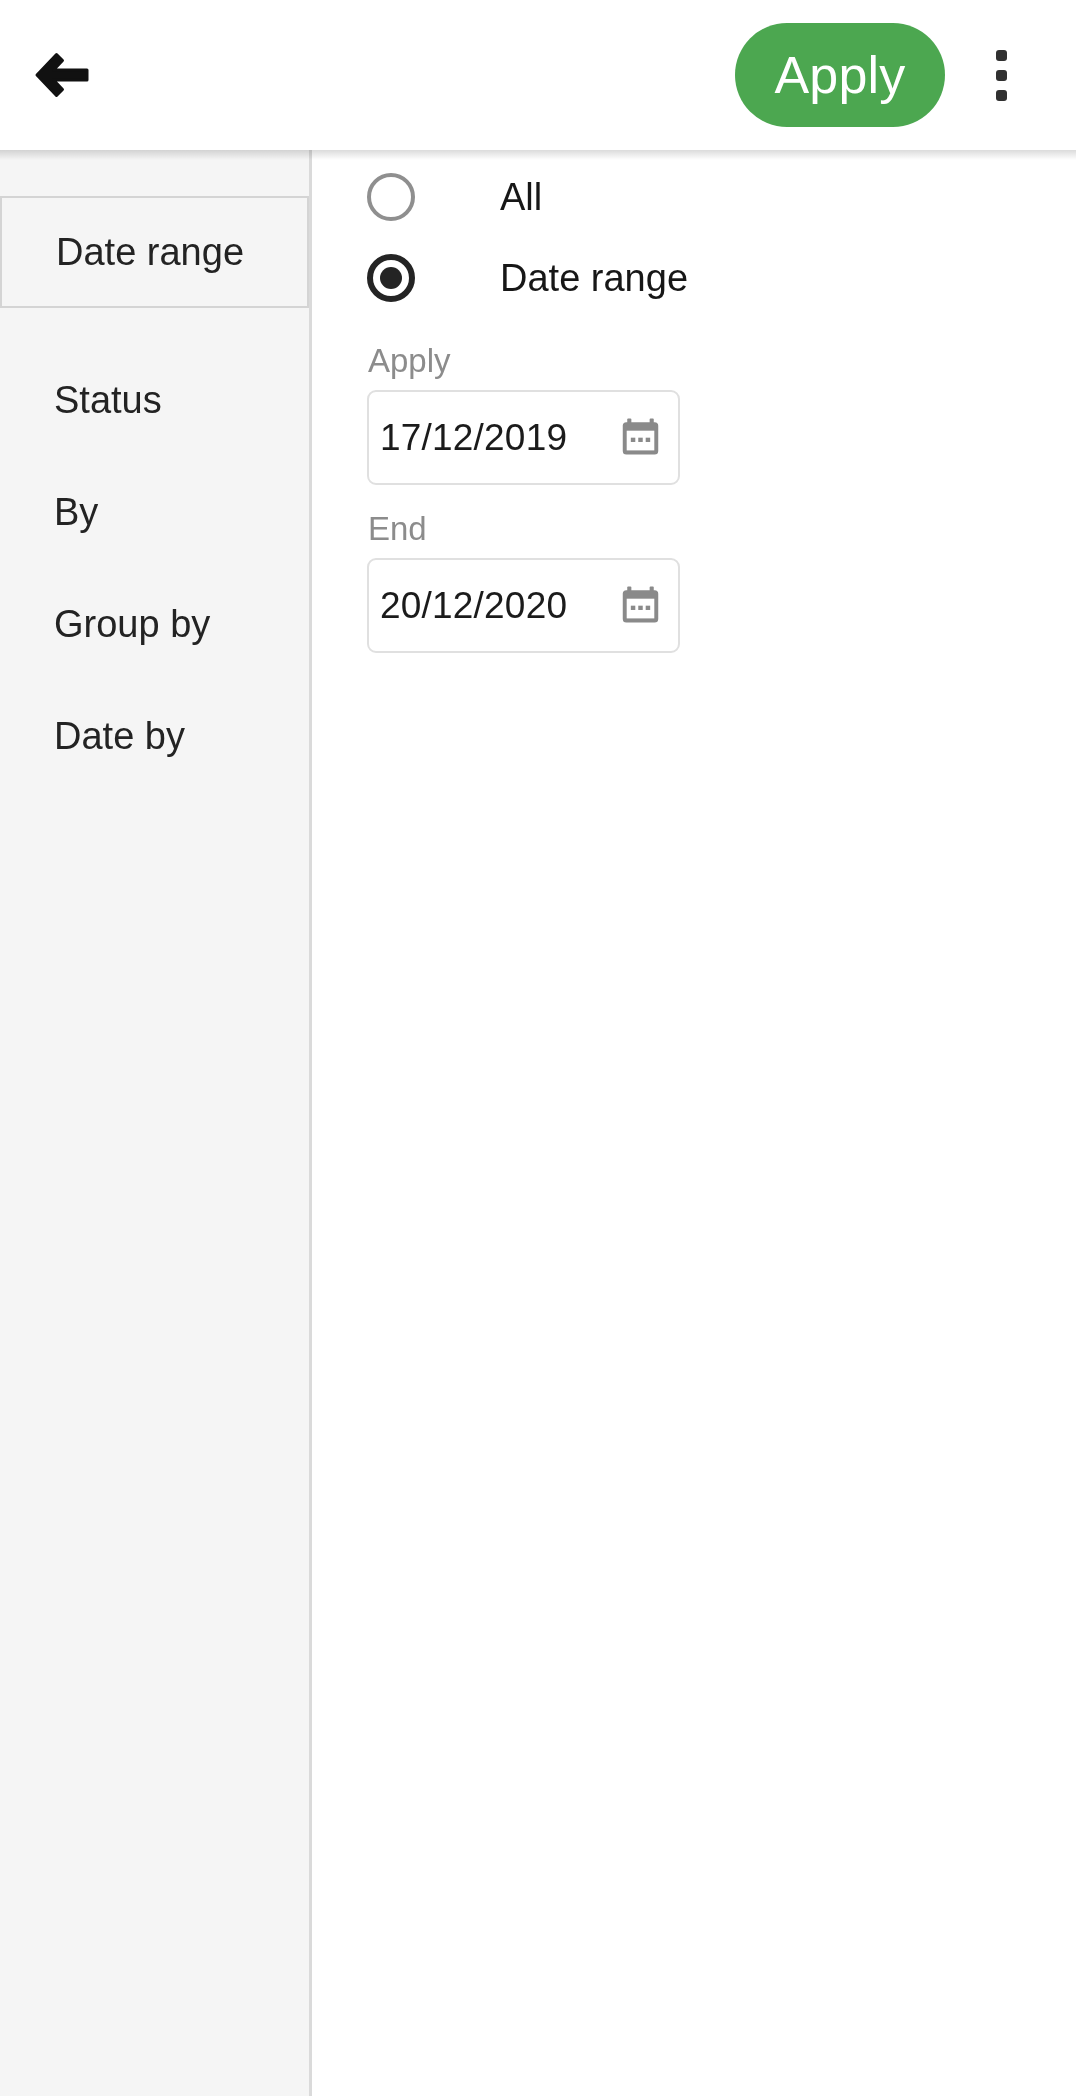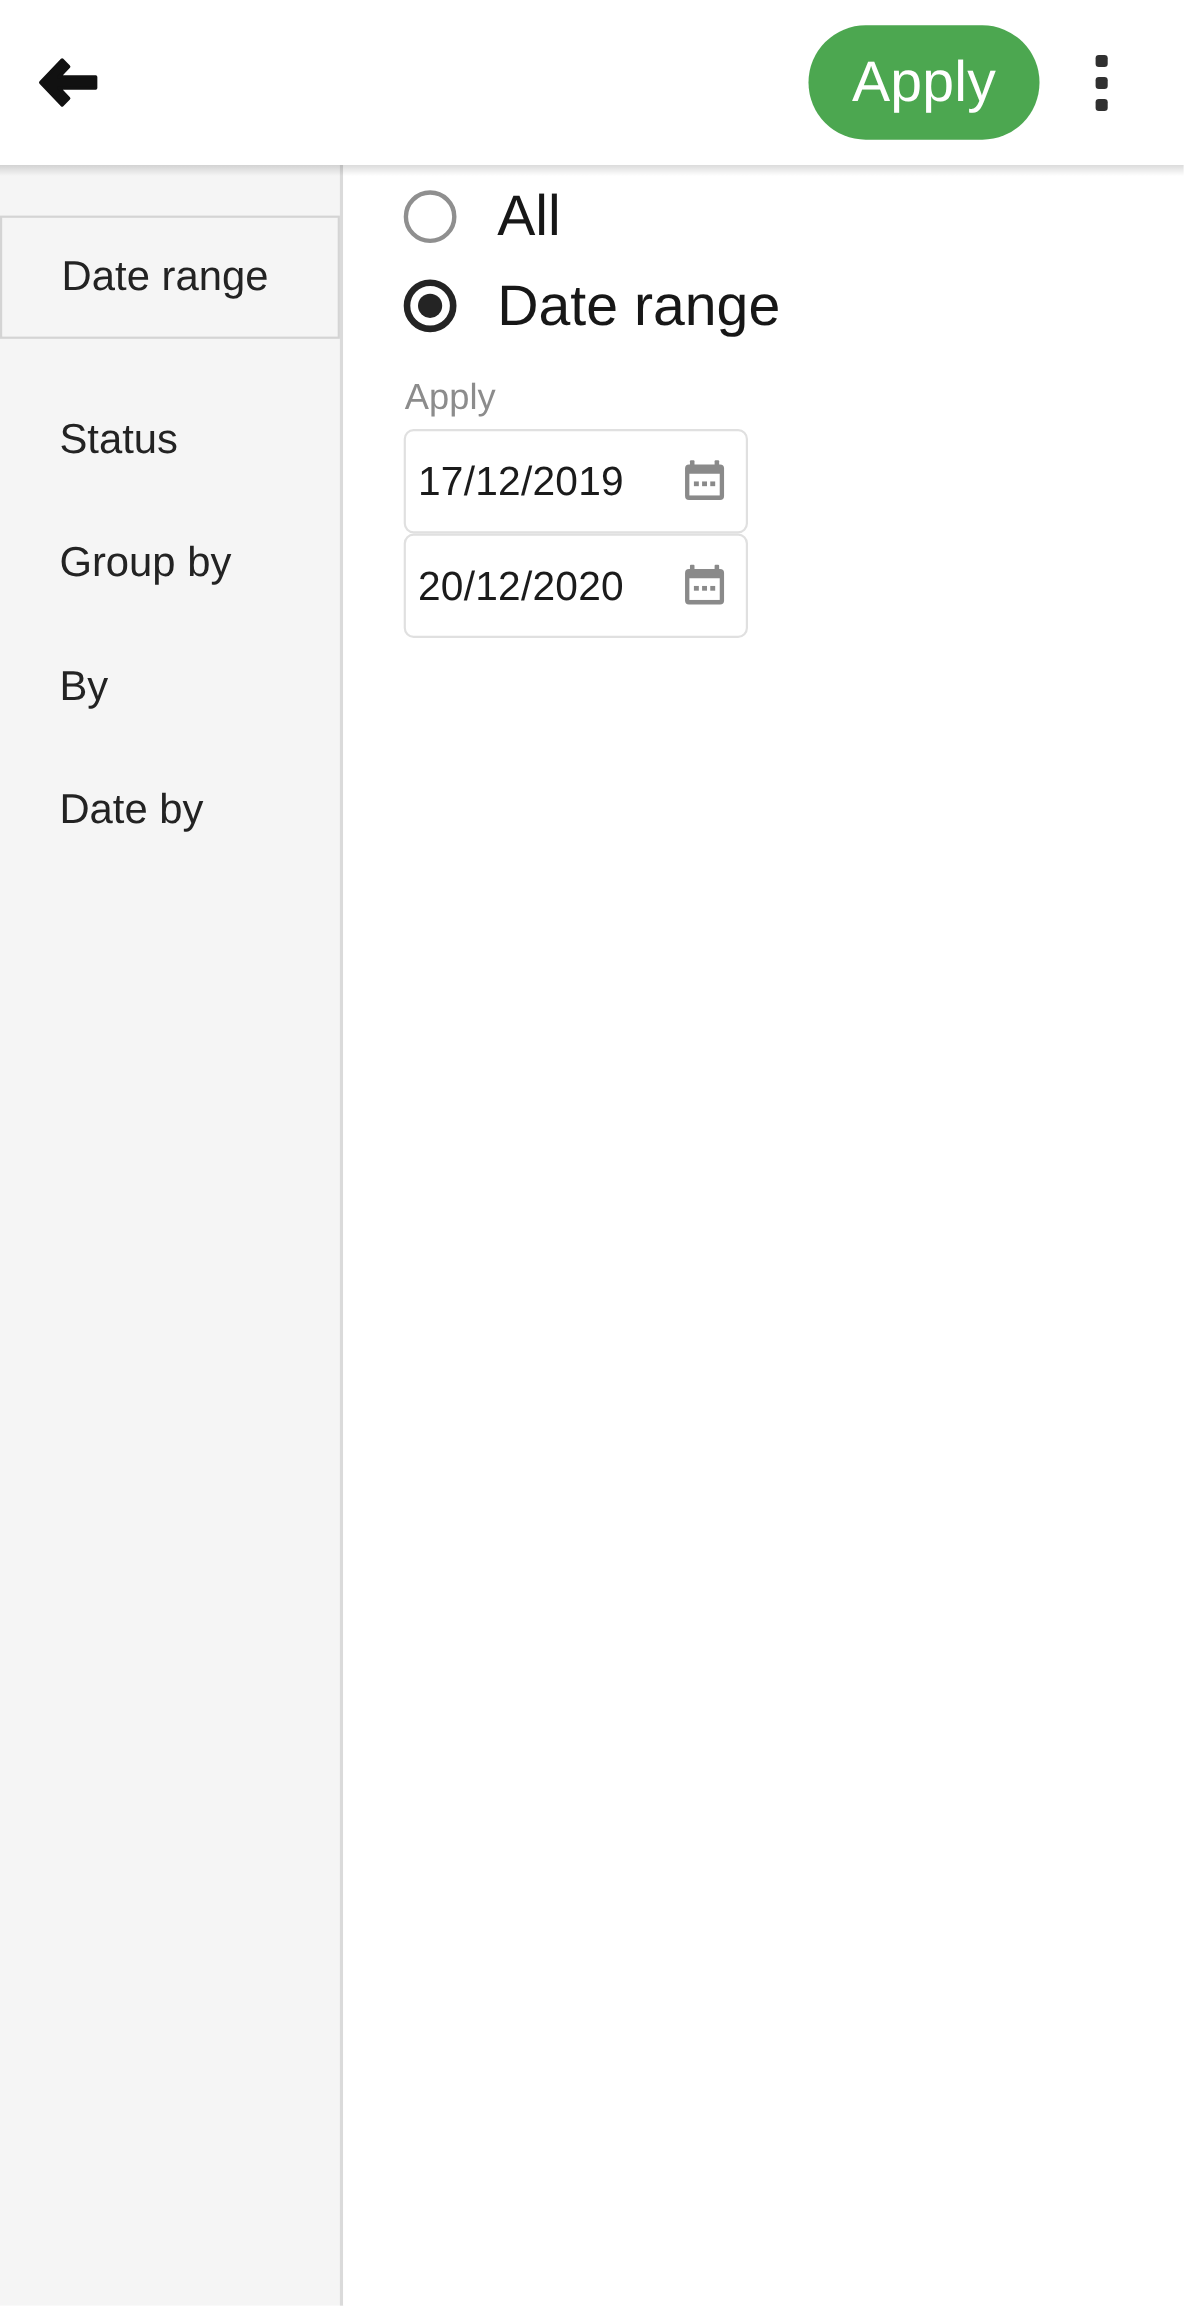--- a/index.html
+++ b/index.html
@@ -106,22 +106,22 @@
     display:flex; align-items:center; justify-content:center;
     box-sizing:border-box;
   }
   .radio.off{ border:4px solid #8f8f8f; }
   .radio.on { border:6px solid #242424; }
   .radio.on::after{
     content:""; width:22px; height:22px; border-radius:50%;
     background:#242424; display:block;
   }
   .radio-label{
-    margin-left:37px;
-    font-size:52px;
+    margin-left:85px;
+    font-size:38px;
     color:#171717;
     line-height:1;
   }
 
   .field-label{
     font-size:33px;
     color:#8c8c8c;
     margin-top:27px;
     margin-bottom:13px;
     line-height:1;
@@ -180,25 +180,25 @@
       <span>Date range</span>
     </div>
 
     <div class="side-spacer-36"></div>
 
     <div class="side-item">
       <span>Status</span>
     </div>
 
     <div class="side-item">
+      <span>By</span>
+    </div>
+
+    <div class="side-item">
       <span>Group by</span>
-    </div>
-
-    <div class="side-item">
-      <span>By</span>
     </div>
 
     <div class="side-item">
       <span>Date by</span>
     </div>
   </div>
 
   <div class="content">
 
     <div class="radio-row">
@@ -218,20 +218,21 @@
         <rect x="4.6" y="1.4" width="2.3" height="3.2" rx="0.5" fill="#8a8a8a"></rect>
         <rect x="17.1" y="1.4" width="2.3" height="3.2" rx="0.5" fill="#8a8a8a"></rect>
         <rect x="2.1" y="3.5" width="19.8" height="18" rx="2" fill="#8a8a8a"></rect>
         <rect x="4.3" y="8.2" width="15.4" height="11" fill="#ffffff"></rect>
         <rect x="6.6" y="12.1" width="2.5" height="2.4" fill="#8a8a8a"></rect>
         <rect x="10.75" y="12.1" width="2.5" height="2.4" fill="#8a8a8a"></rect>
         <rect x="14.9" y="12.1" width="2.5" height="2.4" fill="#8a8a8a"></rect>
       </svg>
     </div>
 
+    <div class="field-label">End</div>
     <div class="date-input" title="dd/mm/yyyy">
       <span class="date-value">20/12/2020</span>
       <svg class="cal-icon" viewBox="0 0 24 24">
         <rect x="4.6" y="1.4" width="2.3" height="3.2" rx="0.5" fill="#8a8a8a"></rect>
         <rect x="17.1" y="1.4" width="2.3" height="3.2" rx="0.5" fill="#8a8a8a"></rect>
         <rect x="2.1" y="3.5" width="19.8" height="18" rx="2" fill="#8a8a8a"></rect>
         <rect x="4.3" y="8.2" width="15.4" height="11" fill="#ffffff"></rect>
         <rect x="6.6" y="12.1" width="2.5" height="2.4" fill="#8a8a8a"></rect>
         <rect x="10.75" y="12.1" width="2.5" height="2.4" fill="#8a8a8a"></rect>
         <rect x="14.9" y="12.1" width="2.5" height="2.4" fill="#8a8a8a"></rect>

